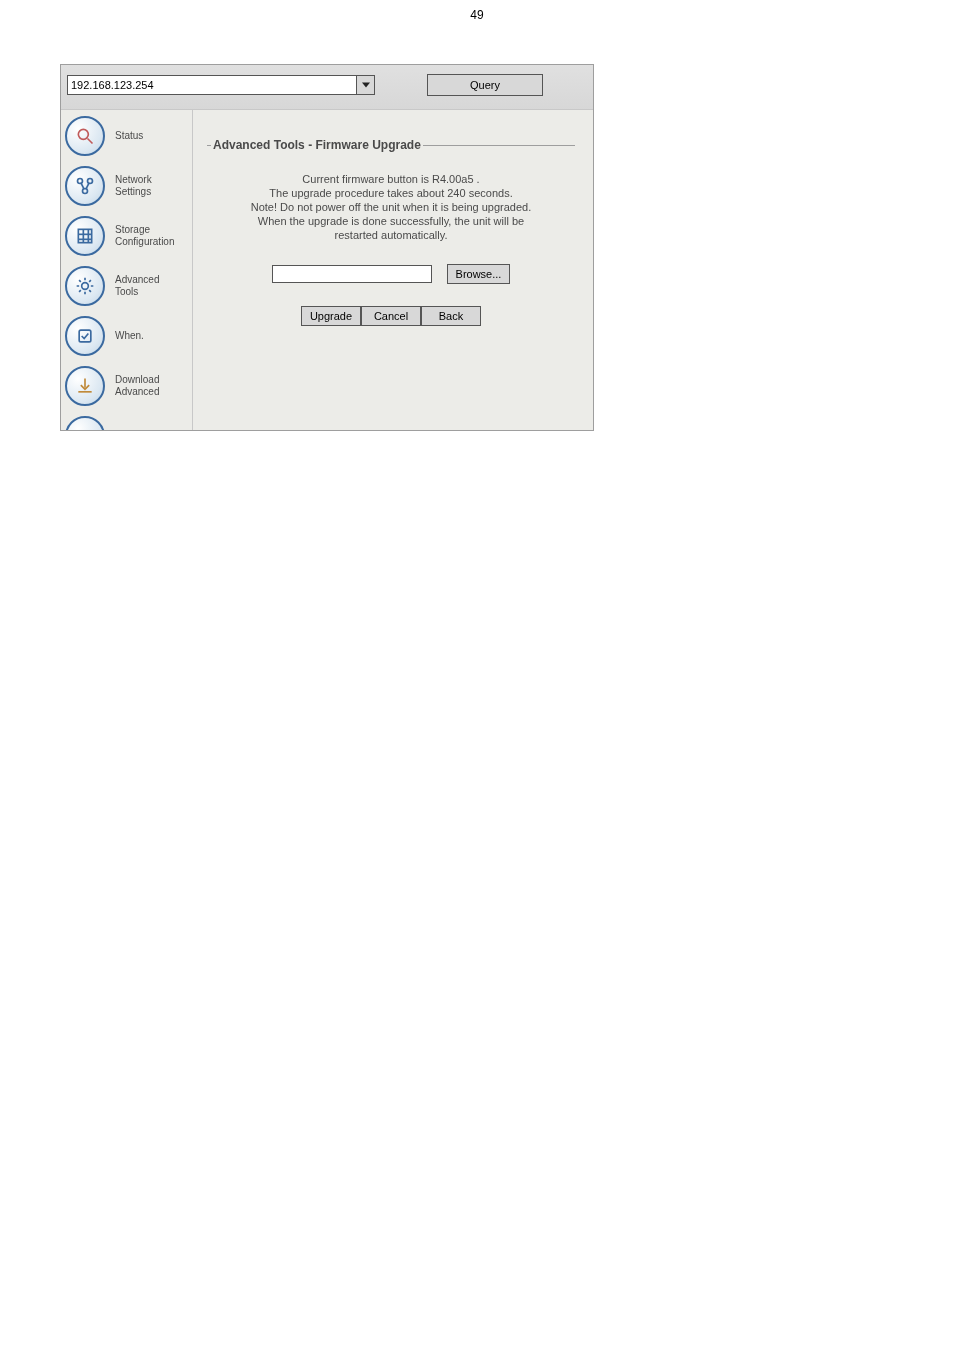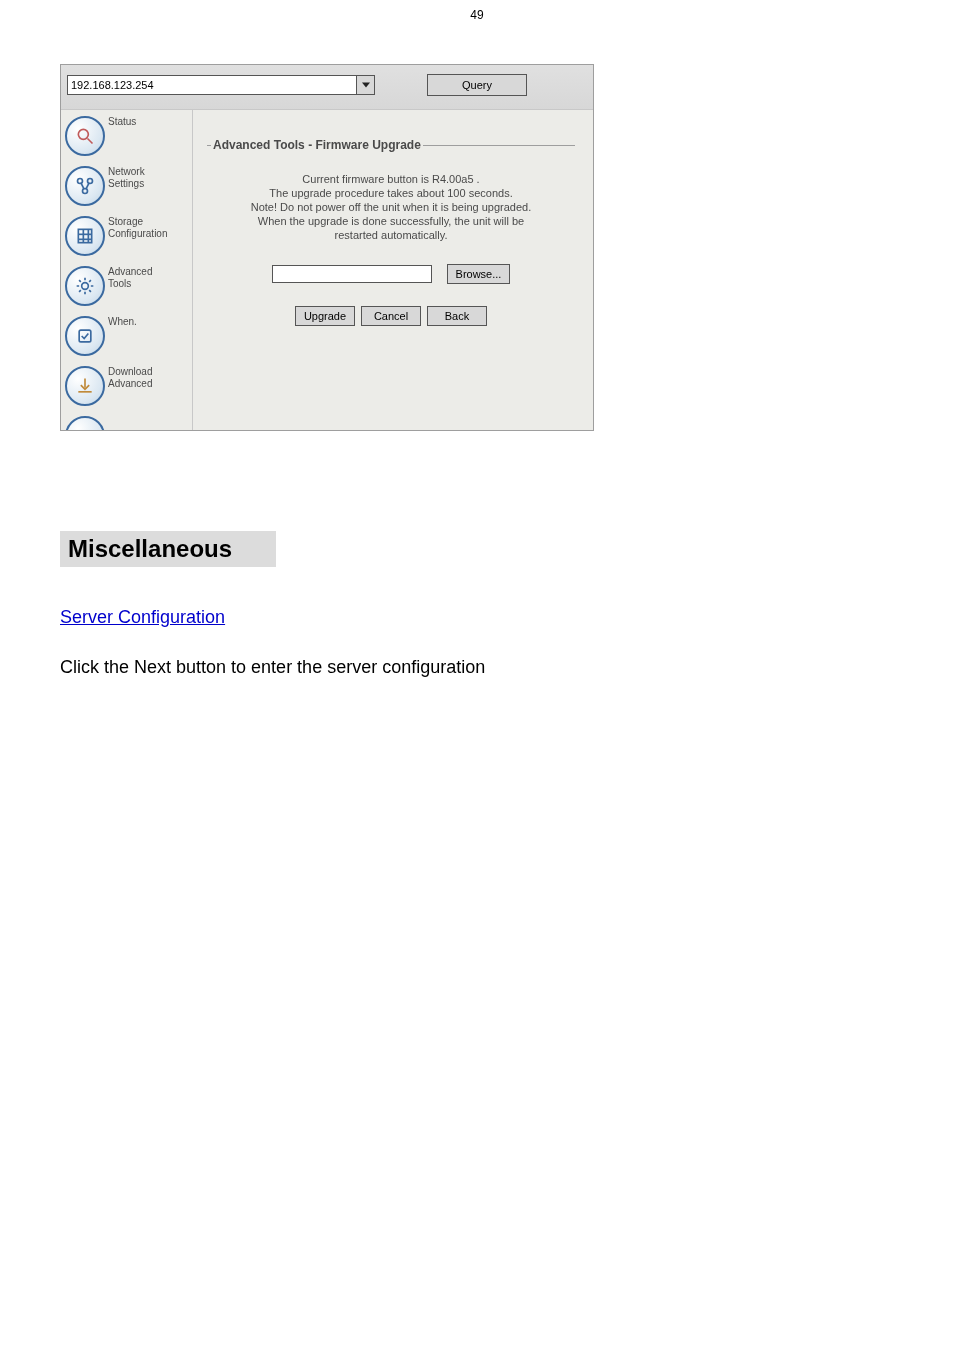--- a/index.html
+++ b/index.html
@@ -55,21 +55,21 @@
     border-left: none;
     background: #d8d8d8;
     box-sizing: border-box;
     display: flex;
     align-items: center;
     justify-content: center;
   }
   .combo-arrow svg { width: 8px; height: 6px; }
   .query-btn {
     height: 22px;
-    width: 100px;
+    width: 116px;
     margin-left: 48px;
     border: 1px solid #555;
     background: #d8d8d8;
     font-size: 11px;
     cursor: pointer;
   }
   .content-row {
     display: flex;
     height: 320px;
     background: #ecece8;
@@ -81,21 +81,22 @@
     padding: 6px 2px 0 4px;
     box-sizing: border-box;
     display: flex;
     flex-direction: column;
     gap: 10px;
     border-right: 1px solid #c8c8c8;
     overflow: hidden;
   }
   .sb-item {
     display: flex;
-    gap: 3px;
+    align-items: center;
+    gap: 10px;
     cursor: pointer;
   }
   .sb-icon {
     width: 36px;
     height: 36px;
     border-radius: 50%;
     border: 2px solid #3b6aa0;
     background: radial-gradient(circle at 30% 30%, #ffffff 0%, #dce8f2 65%, #c0d4e6 100%);
     display: flex;
     align-items: center;
@@ -153,21 +154,20 @@
     border: 1px solid #555;
     background: #d8d8d8;
     font-size: 11px;
     padding: 0 8px;
     cursor: pointer;
   }
   .action-row {
     display: flex;
     align-items: center;
     justify-content: center;
-    gap: 6px;
     margin-top: 22px;
   }
   .action-btn {
     height: 20px;
     width: 60px;
     border: 1px solid #555;
     background: #d8d8d8;
     font-size: 11px;
     cursor: pointer;
   }
@@ -299,37 +299,32 @@
 
         </div>
 
       </div>
 
       <div class="main">
         <fieldset class="group">
           <legend class="group-legend">Advanced Tools - Firmware Upgrade</legend>
           <div class="desc">
             <span>Current firmware button is R4.00a5 .</span><br>
-            <span>The upgrade procedure takes about 100 seconds.</span><br>
+            <span>The upgrade procedure takes about 240 seconds.</span><br>
             <span>Note! Do not power off the unit when it is being upgraded.</span><br>
             <span>When the upgrade is done successfully, the unit will be</span><br>
             <span>restarted automatically.</span>
           </div>
           <div class="file-row">
             <input class="file-input" style="">
             <button class="small-btn">Browse...</button>
           </div>
           <div class="action-row">
             <button class="action-btn">Upgrade</button>
             <button class="action-btn">Cancel</button>
             <button class="action-btn">Back</button>
           </div>
         </fieldset>
       </div>
     </div>
   </div>
 
-  <div class="doc-body">
-    <div class="doc-heading">Miscellaneous</div>
-    <div class="doc-subheading">Server Configuration</div>
-    <div class="doc-text">Click the Next button to enter the server configuration</div>
-  </div>
 </div>
 
 </body></html>

